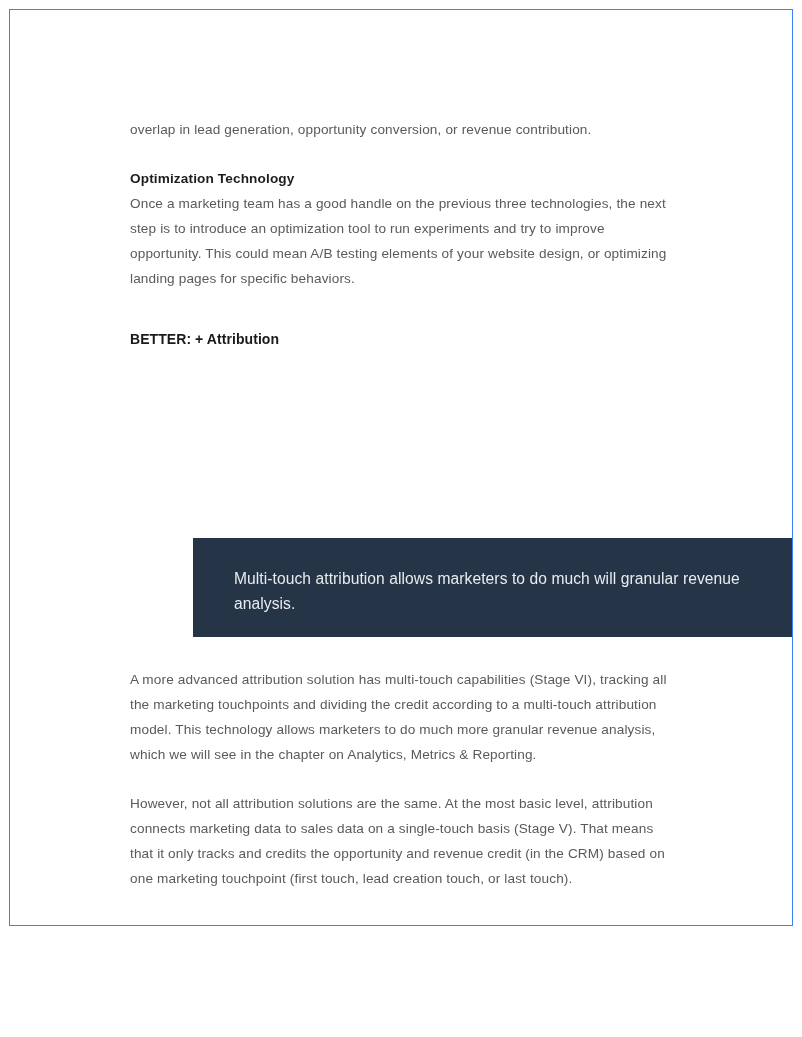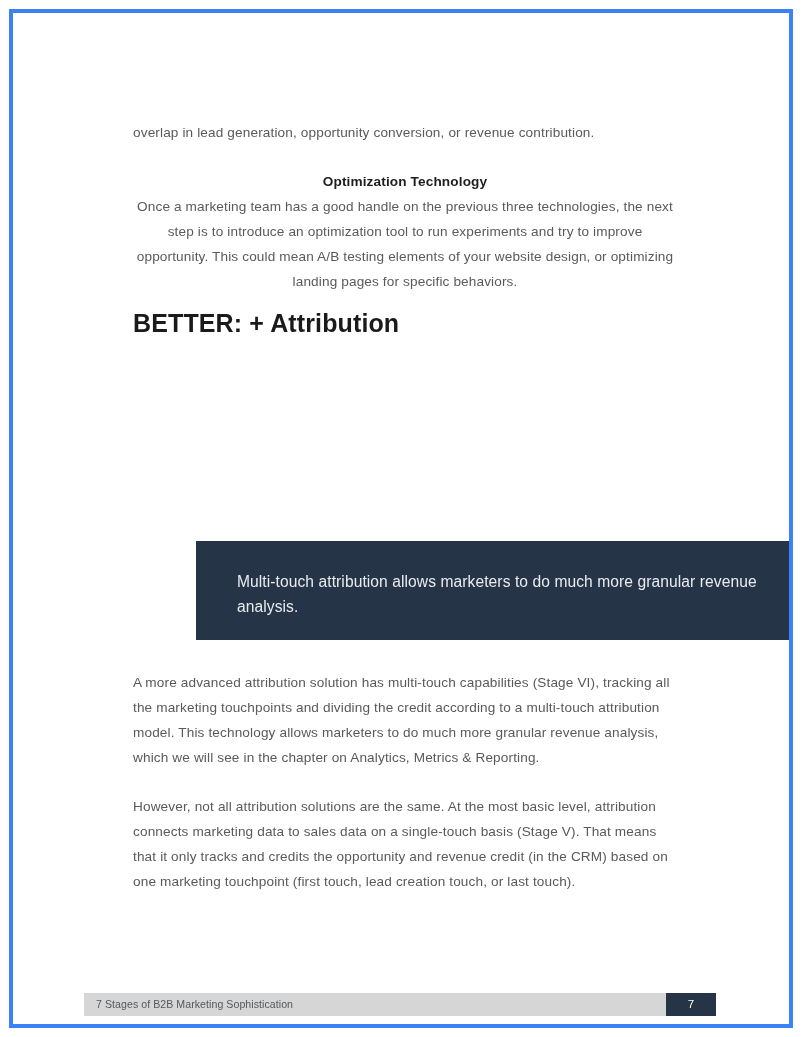--- a/index.html
+++ b/index.html
@@ -15,22 +15,22 @@
     -webkit-font-smoothing: antialiased;
     overflow: hidden;
   }
 
   
   .page {
     position: absolute;
     left: 9px;
     top: 9px;
     width: 784px;
-    height: 1019px;
-    border: 4px solid #3b82f6;
+    height: 917px;
+    border: 1px solid #3b82f6;
     background: #ffffff;
     box-sizing: border-box;
     overflow: hidden;
   }
 
   
   .content {
     position: absolute;
     left: 120px;
     top: 107px;
@@ -50,31 +50,30 @@
     margin-bottom: 24px;
   }
 
   .subhead {
     font-weight: bold;
     color: #1d1d1d;
     margin-bottom: 0;
   }
 
   .subhead-block {
-    margin-bottom: 16px;
-    text-align: center;
+    margin-bottom: 35px;
   }
 
   .subhead-block p.body-text {
     margin-bottom: 0;
   }
 
   h2.section-heading {
     margin: 0 0 26px 0;
-    font-size: 25px;
+    font-size: 14px;
     line-height: 26px;
     font-weight: bold;
     color: #1a1a1a;
     letter-spacing: 0.005em;
   }
 
   .tight-after-heading {
     margin-top: 23px;
   }
 
@@ -149,21 +148,21 @@
       <p class="body-text">Once a marketing team has a good handle on the previous three technologies, the next step is to introduce an optimization tool to run experiments and try to improve opportunity. This could mean A/B testing elements of your website design, or optimizing landing pages for specific behaviors.</p>
     </div>
 
     <h2 class="section-heading">BETTER: + Attribution</h2>
 
 
 
   </div>
 
   <div class="callout">
-    <p class="callout-text">Multi-touch attribution allows marketers to do much more granular revenue analysis.</p>
+    <p class="callout-text">Multi-touch attribution allows marketers to do much will granular revenue analysis.</p>
   </div>
 
   <div class="content" style="top:657px;">
     <p class="body-text">A more advanced attribution solution has multi-touch capabilities (Stage VI), tracking all the marketing touchpoints and dividing the credit according to a multi-touch attribution model. This technology allows marketers to do much more granular revenue analysis, which we will see in the chapter on Analytics, Metrics &amp; Reporting.</p>
 
     <p class="body-text">However, not all attribution solutions are the same. At the most basic level, attribution connects marketing data to sales data on a single-touch basis (Stage V). That means that it only tracks and credits the opportunity and revenue credit (in the CRM) based on one marketing touchpoint (first touch, lead creation touch, or last touch).</p>
   </div>
 
   <div class="footer">
     <span class="footer-label">7 Stages of B2B Marketing Sophistication</span>

